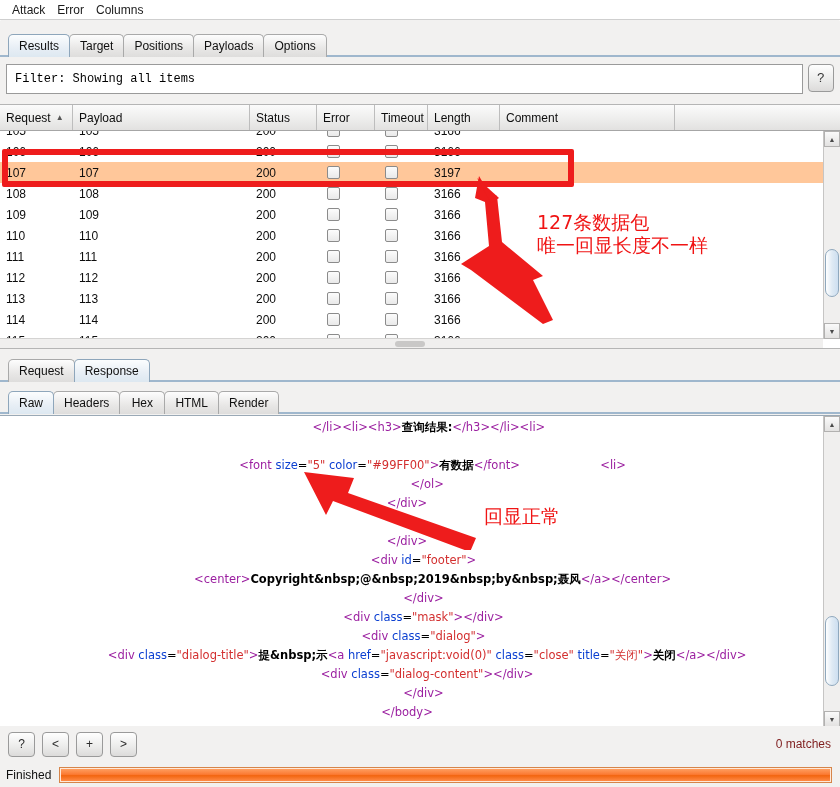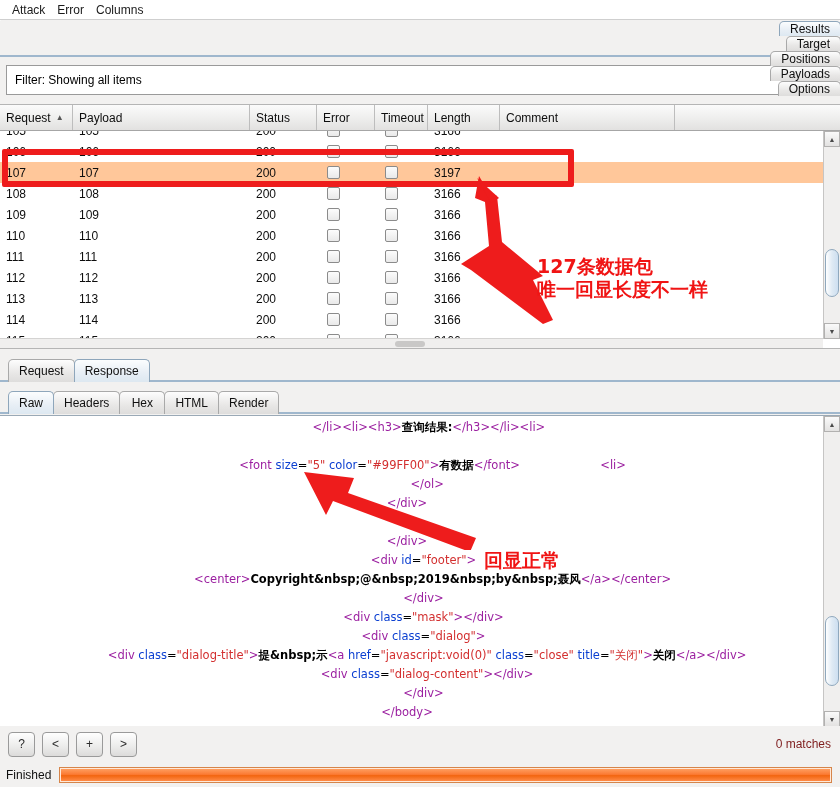--- a/index.html
+++ b/index.html
@@ -26,21 +26,20 @@
     font-size: 12px; color: #1a1a1a; padding: 1px 6px; cursor: default;
     white-space: nowrap;
   }
 
   
   .tabstrip {
     position: absolute; left: 0; top: 21px; width: 840px; height: 36px;
     background: #f2f1f0;
     display: flex; align-items: flex-end;
     padding-left: 8px;
-    flex-direction: column;
   }
   .tabstrip::after {
     content: ""; position: absolute; left: 0; right: 0; bottom: 0;
     height: 2px; background: #9fb7cd;
   }
   .tab {
     position: relative; z-index: 2;
     height: 23px; min-width: 46px;
     margin-right: -1px;
     padding: 0 10px;
@@ -55,21 +54,21 @@
   }
   .tab.active {
     background: linear-gradient(to bottom, #fbfdfe 0%, #e7eef5 60%, #dde8f1 100%);
     border-color: #8ea6bb;
     z-index: 3;
   }
 
   
   .filterbar {
     position: absolute; left: 6px; top: 64px; width: 828px; height: 32px;
-    display: flex; align-items: center;
+    display: flex;  font-family: Liberation Mono, monospace;
   }
   .filter-box {
     flex: 1; height: 30px;
     background: #ffffff;
     border: 1px solid #9a9a9a;
     display: flex; align-items: center;
     padding-left: 8px;
     font-size: 12px; color: #000;
   }
   .help-btn {
@@ -243,25 +242,24 @@
   }
 
   
   .anno-rect {
     position: absolute; left: 2px; top: 149px; width: 572px; height: 38px;
     border: 6px solid #ee1c1c; border-radius: 2px;
     pointer-events: none;
   }
   .anno-text {
     position: absolute;
-    color: #f01414; font-weight: bold;
+    color: #f01414; font-weight: normal;
     font-family: "DejaVu Sans", sans-serif;
     line-height: 1.22;
     white-space: pre;
-    margin-top: 44px;
   }
   #anno-table-text { left: 537px; top: 211px; font-size: 19px; }
   #anno-resp-text { left: 484px; top: 505px; font-size: 19px; }
   svg.anno-arrow { position: absolute; pointer-events: none; }
 </style>
 </head>
 <body>
 
 <div id="app">
 

